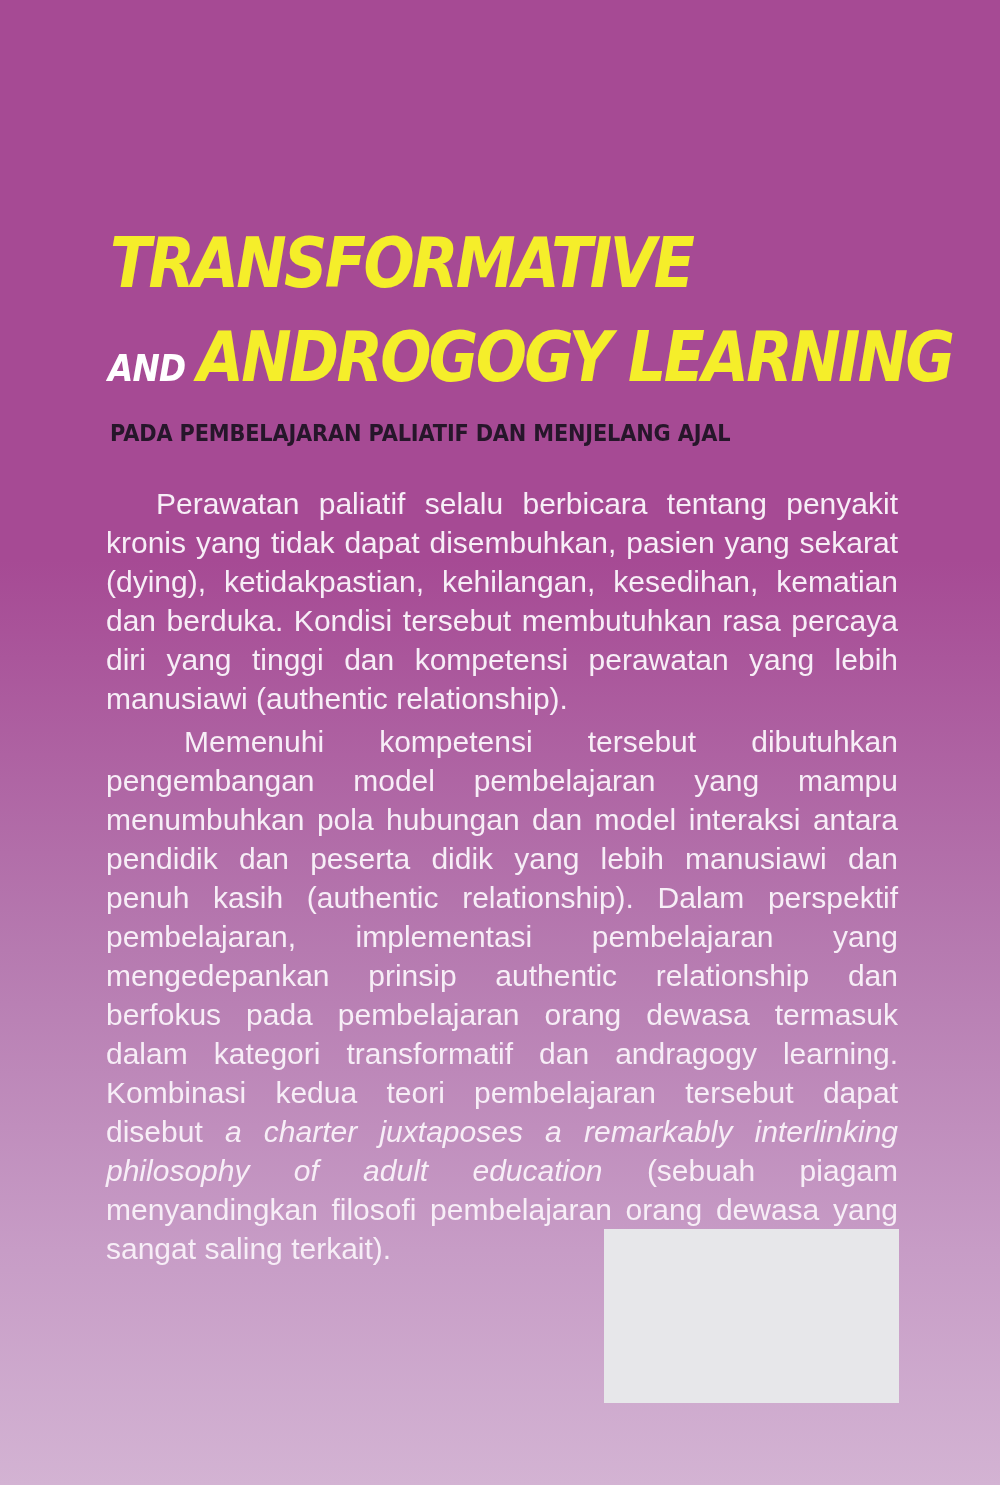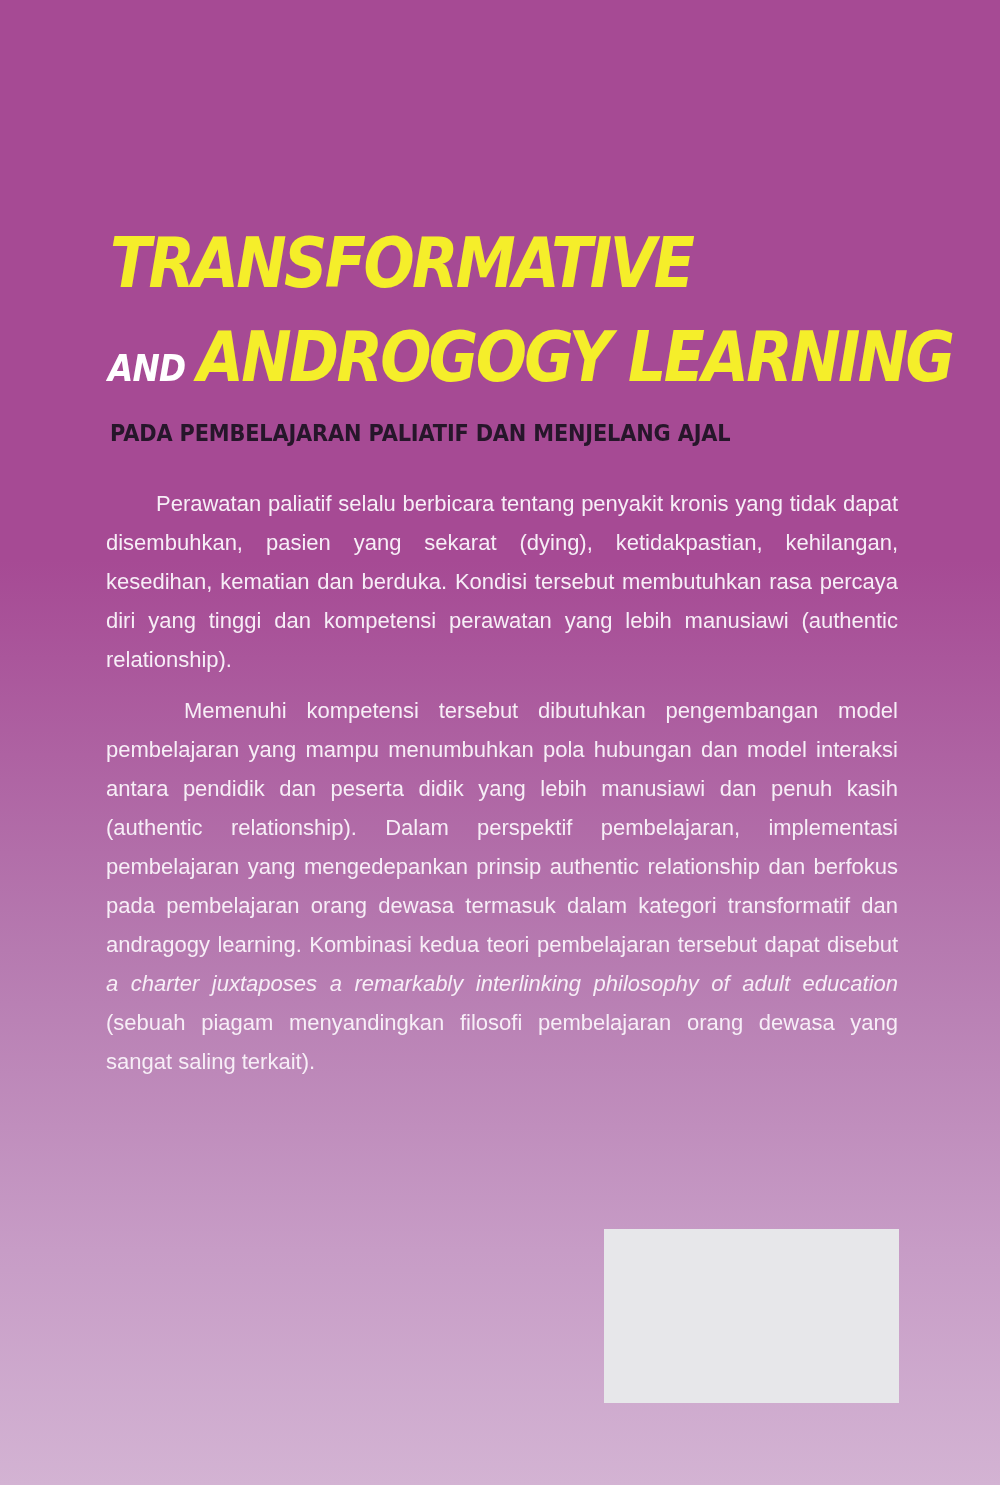--- a/index.html
+++ b/index.html
@@ -28,26 +28,26 @@
     font-size: 70px; letter-spacing: -3px; color: #f5ee2a;
   }
   .subtitle {
     position: absolute; left: 110px; top: 420px; white-space: nowrap;
     font-family: "DejaVu Sans", sans-serif; font-weight: bold; font-size: 22.5px;
     color: #26162a; letter-spacing: -0.2px;
     transform: scaleX(0.93); transform-origin: left top;
   }
   .body {
     position: absolute; left: 106px; top: 484px; width: 792px;
-    color: #f7eef7; font-size: 22px; line-height: 39px;
+    color: #f7eef7; font-size: 30px; line-height: 39px;
     font-family: "Liberation Sans", sans-serif;
   }
   .body p { margin: 0; text-align: justify; }
   .body p.p1 { text-indent: 50px; }
-  .body p.p2 { text-indent: 78px; margin-top: 12px; }
+  .body p.p2 { text-indent: 78px; margin-top: 4px; }
   .body .it { font-style: italic; }
   .barcode-box {
     position: absolute; left: 604px; top: 1229px; width: 295px; height: 174px;
     background: #e7e7ea;
   }
 </style>
 </head>
 <body>
 
 <div class="cover">

